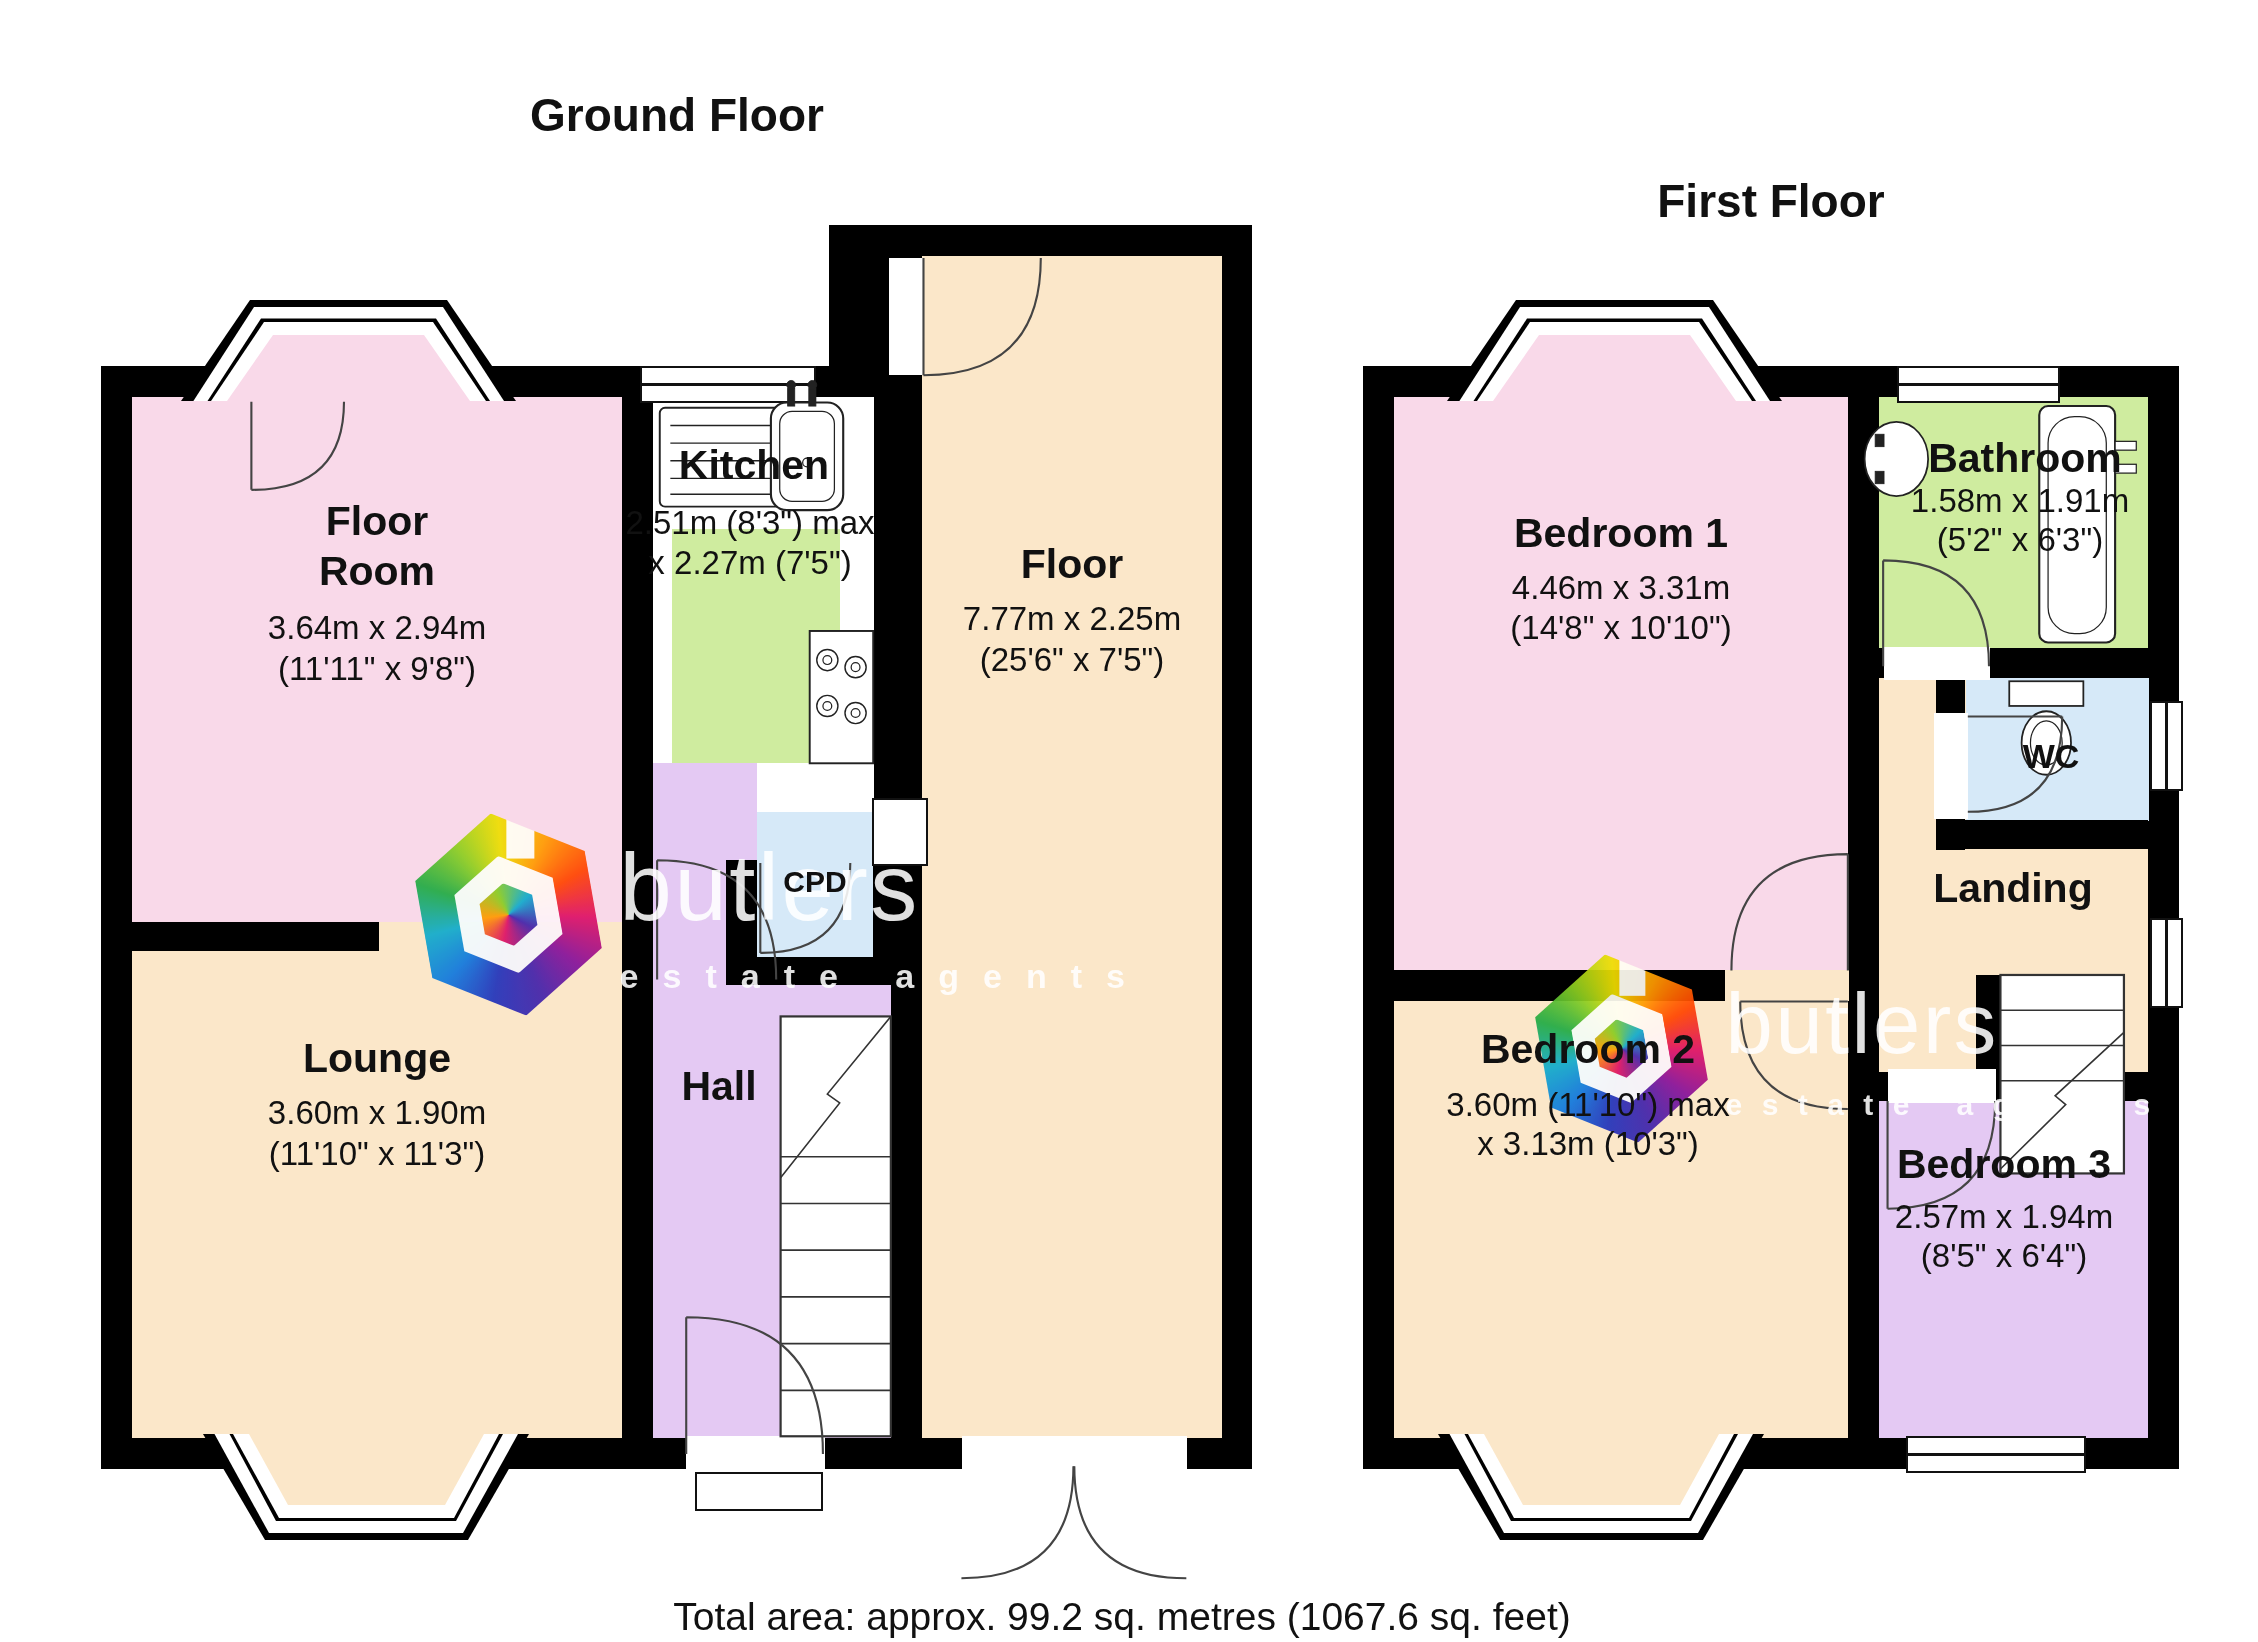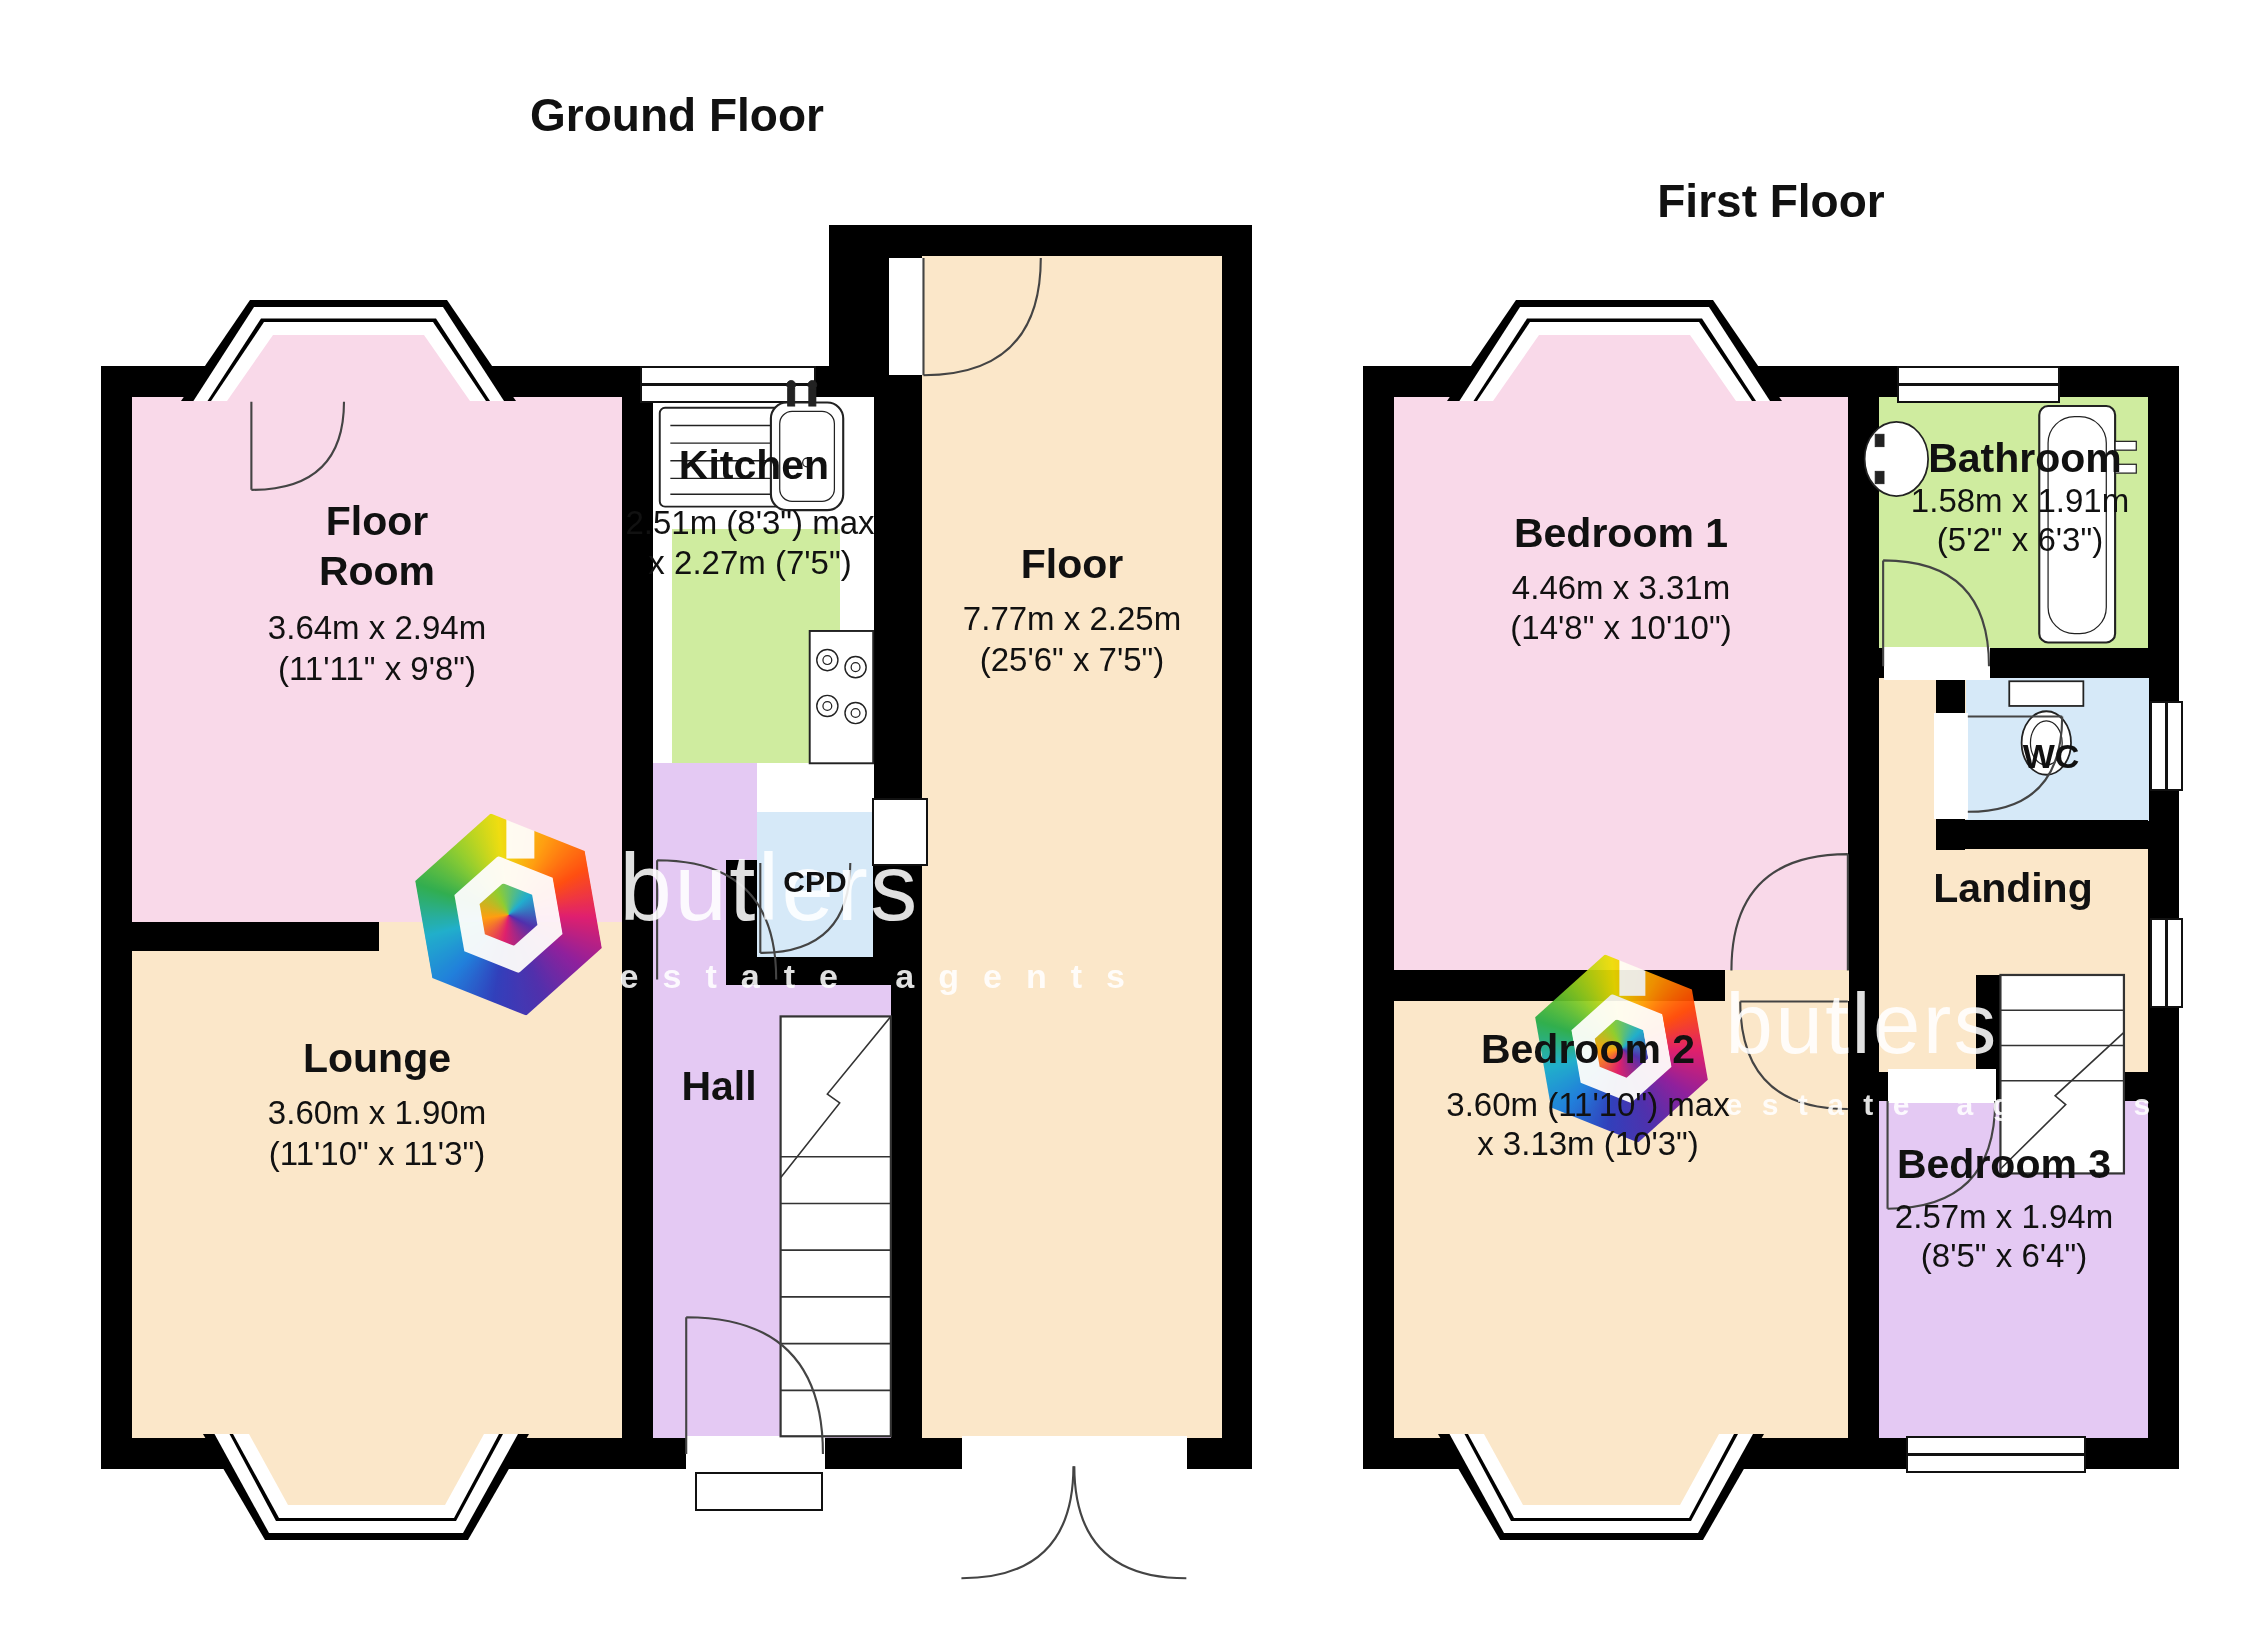--- a/index.html
+++ b/index.html
@@ -52,20 +52,21 @@
   .wm-small .brand{font-size:85px;}
   .wm-small .tagline{font-size:30px;letter-spacing:19.4px;}
 </style>
 </head>
 <body>
 
 <div id="canvas">
 
   <div class="lbl title" style="left:677px;top:115px;">Ground Floor</div>
   <div class="lbl title" style="left:1771px;top:201px;">First Floor</div>
+  <div class="lbl total" style="left:1122px;top:1617px;">Total area: approx. 99.2 sq. metres (1067.6 sq. feet)</div>
 
   <div class="abs wall" style="left:101px;top:366px;width:816px;height:1103px;"></div>
   <div class="abs wall" style="left:829px;top:225px;width:423px;height:1244px;"></div>
 
   <div class="abs room" style="left:132px;top:397px;width:490px;height:525px;background:#f9d9e9;"></div>
   <div class="abs room" style="left:379px;top:922px;width:243px;height:29px;background:#fbe7c9;"></div>
   <div class="abs room" style="left:132px;top:951px;width:490px;height:487px;background:#fbe7c9;"></div>
   <div class="abs room" style="left:653px;top:397px;width:221px;height:401px;background:#fff;"></div>
   <div class="abs room" style="left:672px;top:529px;width:168px;height:234px;background:#cfec9f;"></div>
   <div class="abs room" style="left:653px;top:763px;width:104px;height:222px;background:#e4c9f3;"></div>

